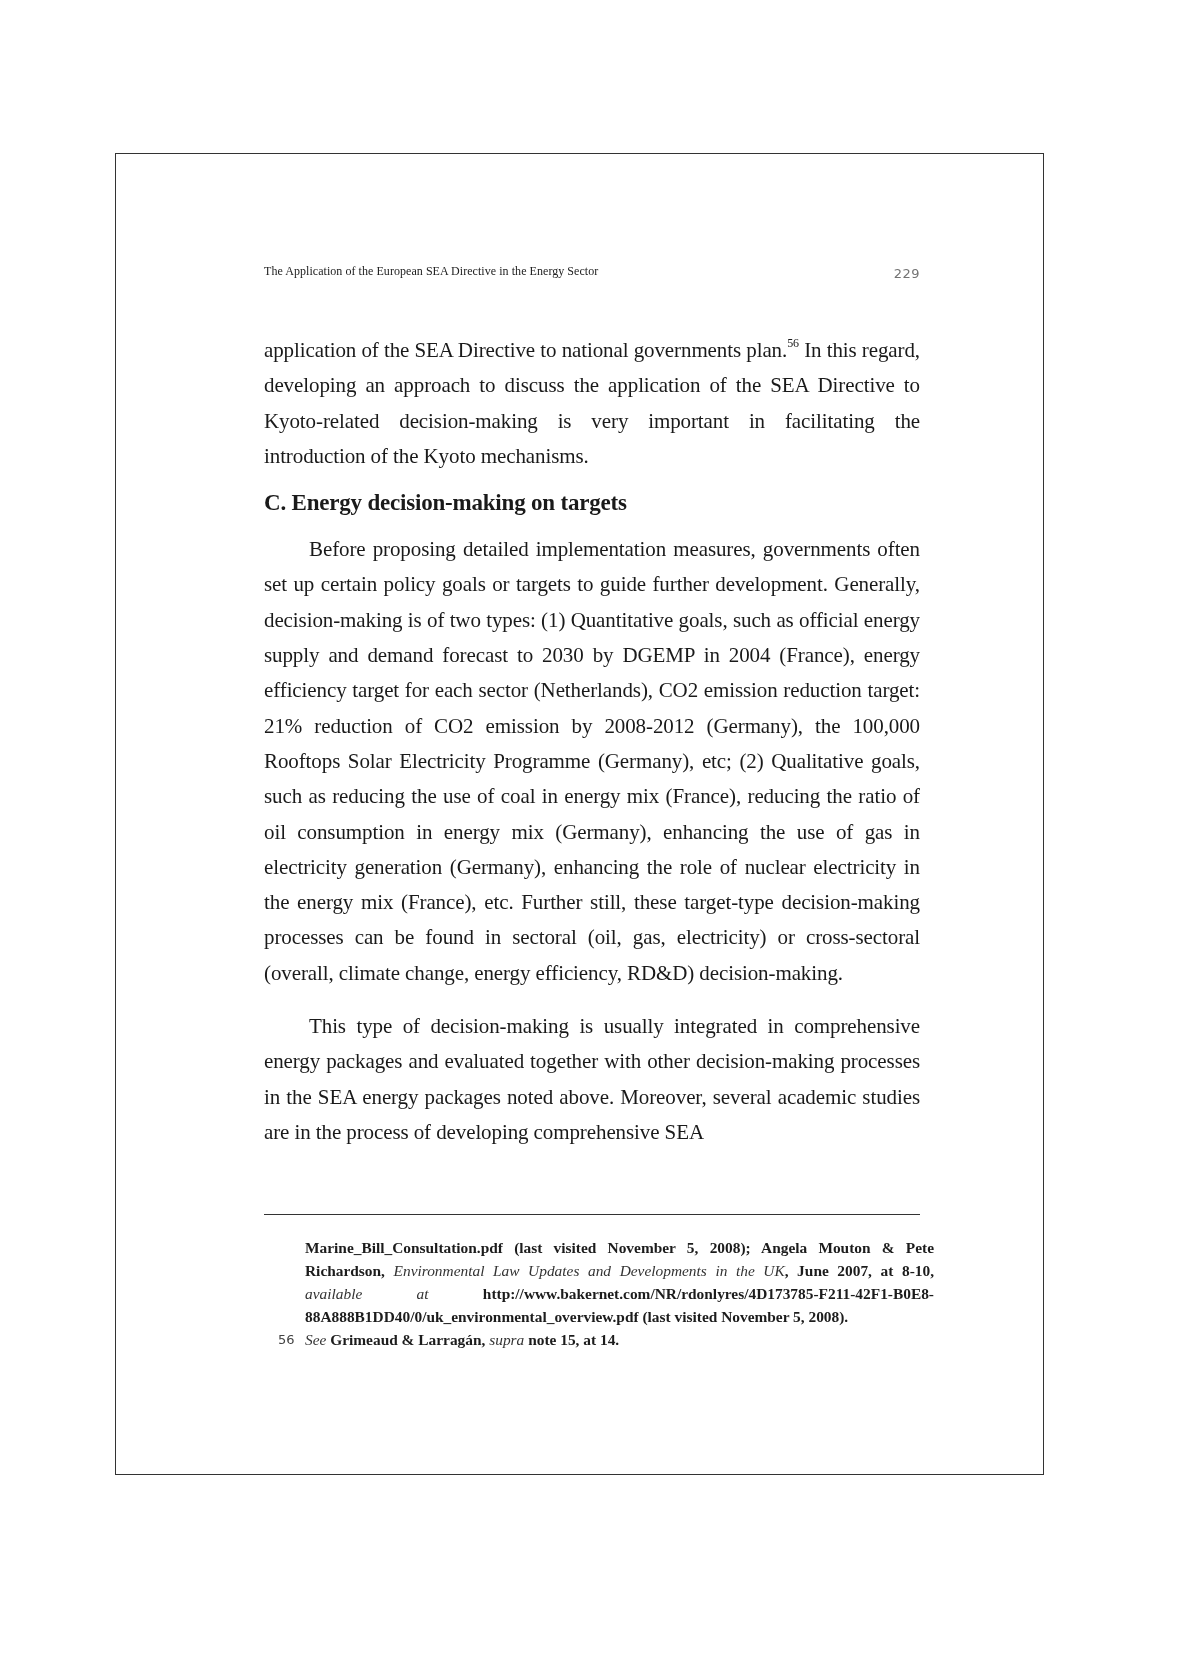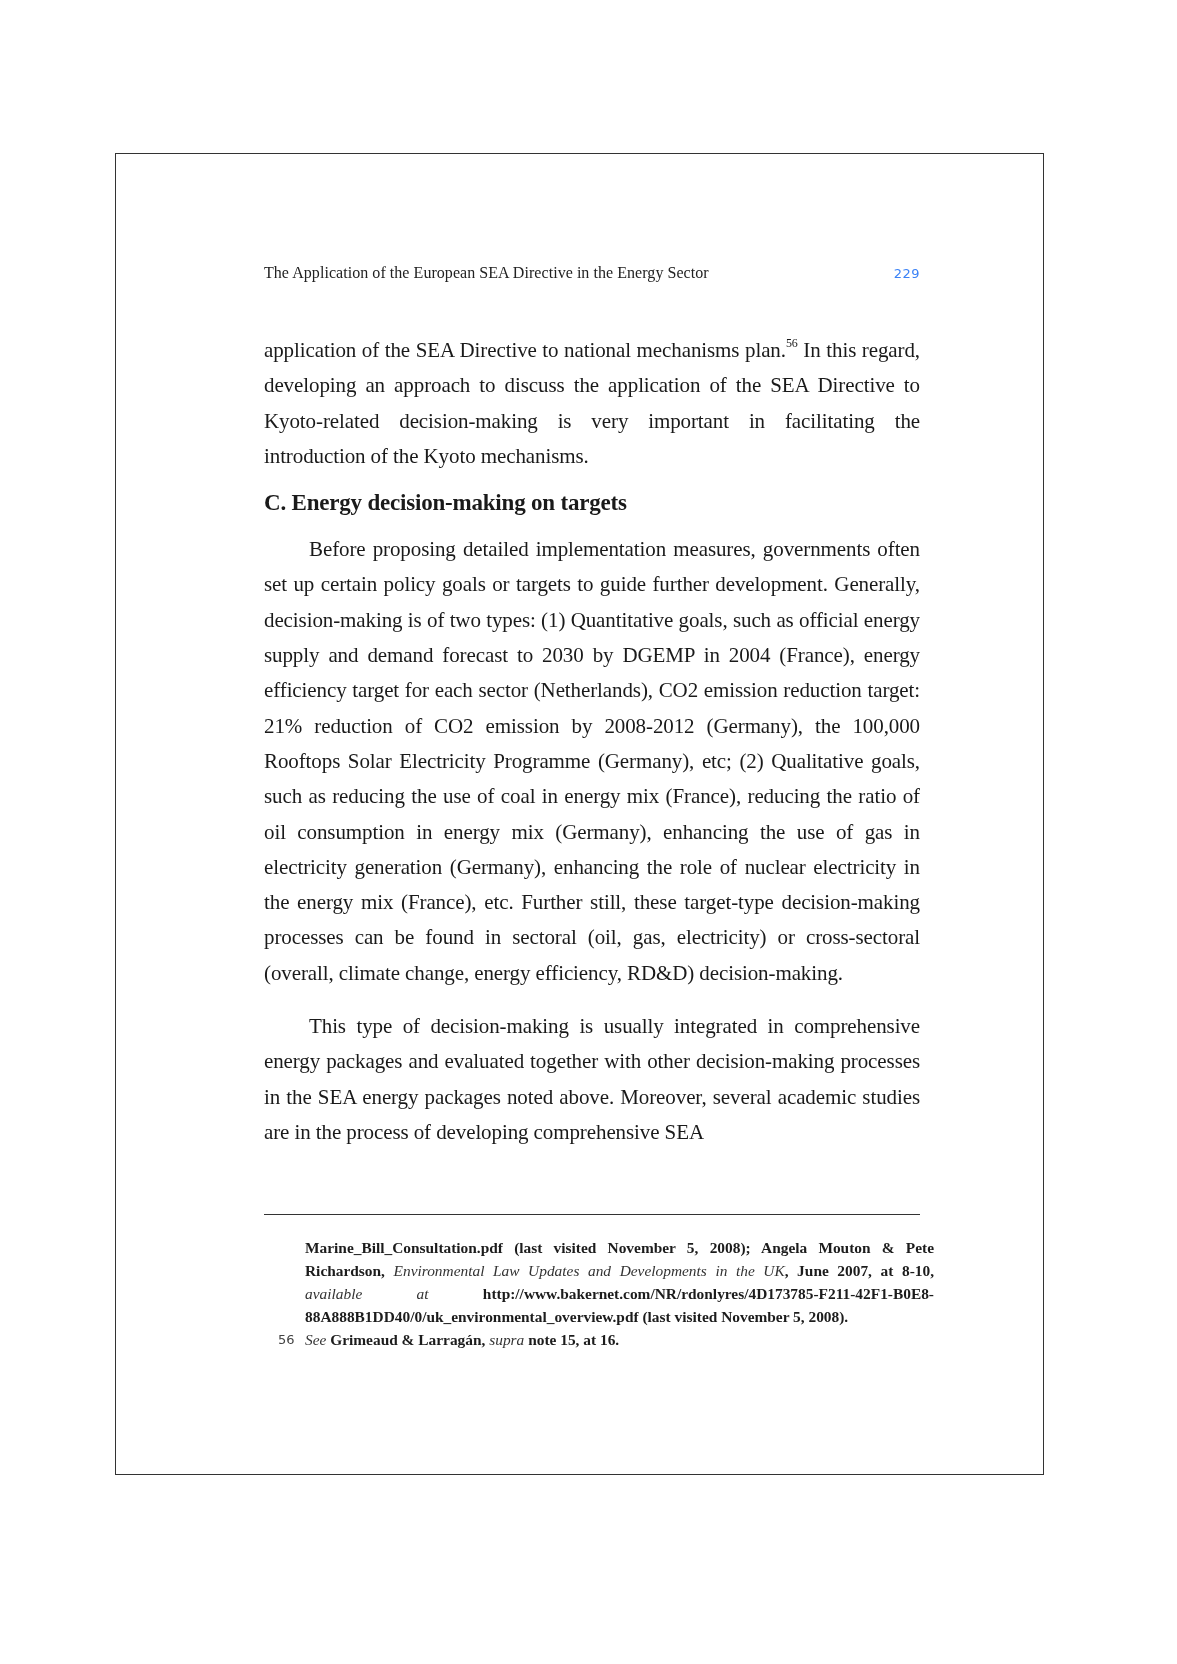--- a/index.html
+++ b/index.html
@@ -28,31 +28,31 @@
       position: absolute;
       left: 264px;
       top: 264px;
       width: 656px;
       height: 22px;
     }
     .running-title {
       position: absolute;
       left: 0;
       top: 0;
-      font-size: 16px;
+      font-size: 12px;
       letter-spacing: 0.05px;
       color: #222;
     }
     .page-number {
       position: absolute;
       right: 0;
       top: 2px;
       font-size: 13px;
       font-family: "DejaVu Sans", sans-serif;
-      color: #3b82f6;
+      color: #737373;
       letter-spacing: 0.5px;
     }
     .body-text {
       position: absolute;
       left: 264px;
       top: 333px;
       width: 656px;
     }
     .para {
       margin: 0;
@@ -131,29 +131,29 @@
 <body>
 
 <div class="page-frame"></div>
 
 <div class="running-header">
   <span class="running-title">The Application of the European SEA Directive in the Energy Sector</span>
   <span class="page-number">229</span>
 </div>
 
 <div class="body-text">
-  <p class="para"><span>application of the SEA Directive to national mechanisms plan.</span><sup>56</sup><span> In this regard, developing an approach to discuss the application of the SEA Directive to Kyoto-related decision-making is very important in facilitating the introduction of the Kyoto mechanisms.</span></p>
+  <p class="para"><span>application of the SEA Directive to national governments plan.</span><sup>56</sup><span> In this regard, developing an approach to discuss the application of the SEA Directive to Kyoto-related decision-making is very important in facilitating the introduction of the Kyoto mechanisms.</span></p>
 
   <h2 class="section-heading">C. Energy decision-making on targets</h2>
 
   <p class="para indent">Before proposing detailed implementation measures, governments often set up certain policy goals or targets to guide further development. Generally, decision-making is of two types: (1) Quantitative goals, such as official energy supply and demand forecast to 2030 by DGEMP in 2004 (France), energy efficiency target for each sector (Netherlands), CO2 emission reduction target: 21% reduction of CO2 emission by 2008-2012 (Germany), the 100,000 Rooftops Solar Electricity Programme (Germany), etc; (2) Qualitative goals, such as reducing the use of coal in energy mix (France), reducing the ratio of oil consumption in energy mix (Germany), enhancing the use of gas in electricity generation (Germany), enhancing the role of nuclear electricity in the energy mix (France), etc. Further still, these target-type decision-making processes can be found in sectoral (oil, gas, electricity) or cross-sectoral (overall, climate change, energy efficiency, RD&amp;D) decision-making.</p>
 
   <div class="para-gap"></div>
 
   <p class="para indent">This type of decision-making is usually integrated in comprehensive energy packages and evaluated together with other decision-making processes in the SEA energy packages noted above. Moreover, several academic studies are in the process of developing comprehensive SEA</p>
 </div>
 
 <div class="footnote-rule"></div>
 
 <div class="footnotes">
   <div class="fn-block"><span>Marine_Bill_Consultation.pdf (last visited November 5, 2008); Angela Mouton &amp; Pete Richardson, </span><span class="it">Environmental Law Updates and Developments in the UK</span><span>, June 2007, at 8-10, </span><span class="it">available at</span><span> http://www.bakernet.com/NR/rdonlyres/4D173785-F211-42F1-B0E8-88A888B1DD40/0/uk_environmental_overview.pdf (last visited November 5, 2008).</span></div>
-  <div class="fn-line"><span class="fn-num">56</span><span class="it">See</span><span> Grimeaud &amp; Larragán, </span><span class="it">supra</span><span> note 15, at 16.</span></div>
+  <div class="fn-line"><span class="fn-num">56</span><span class="it">See</span><span> Grimeaud &amp; Larragán, </span><span class="it">supra</span><span> note 15, at 14.</span></div>
 </div>
 
 </body></html>

